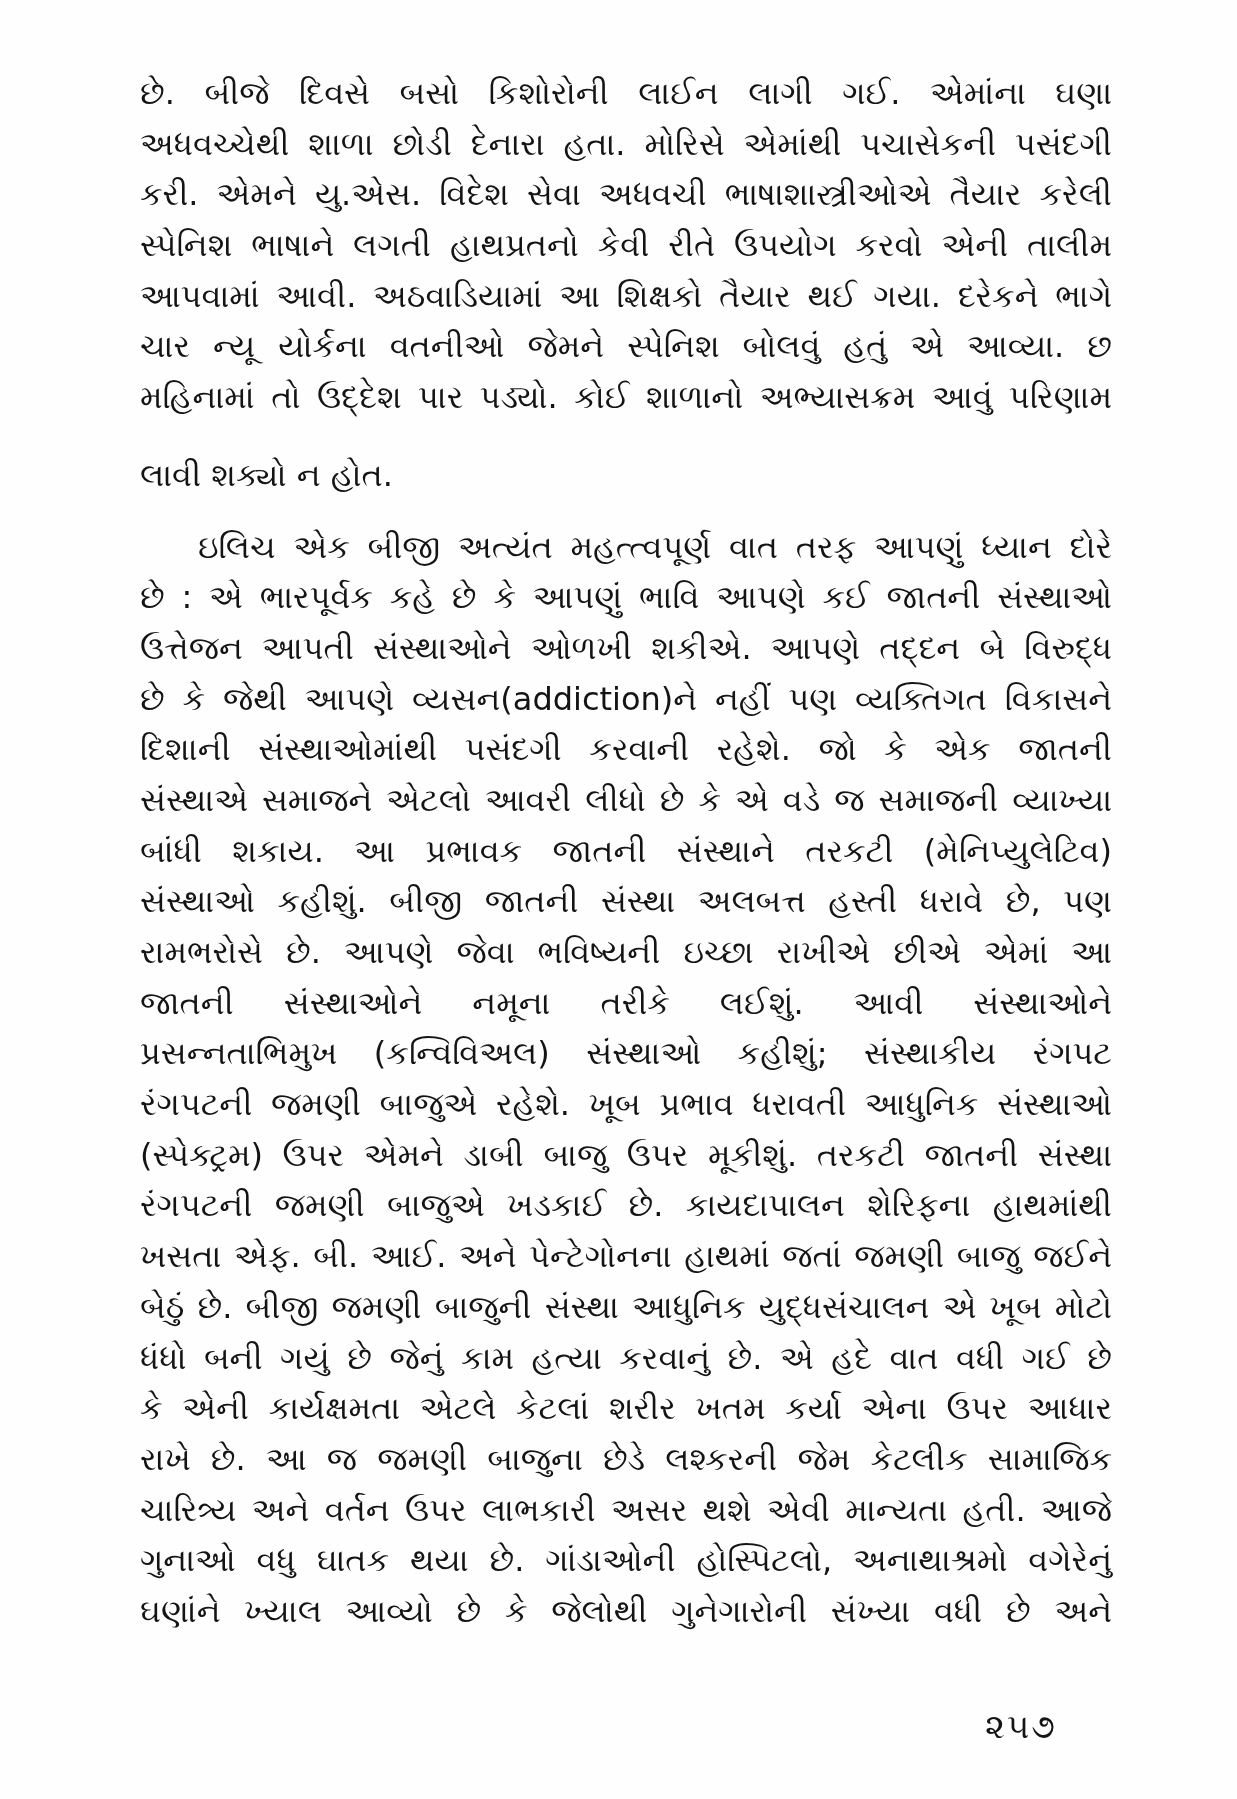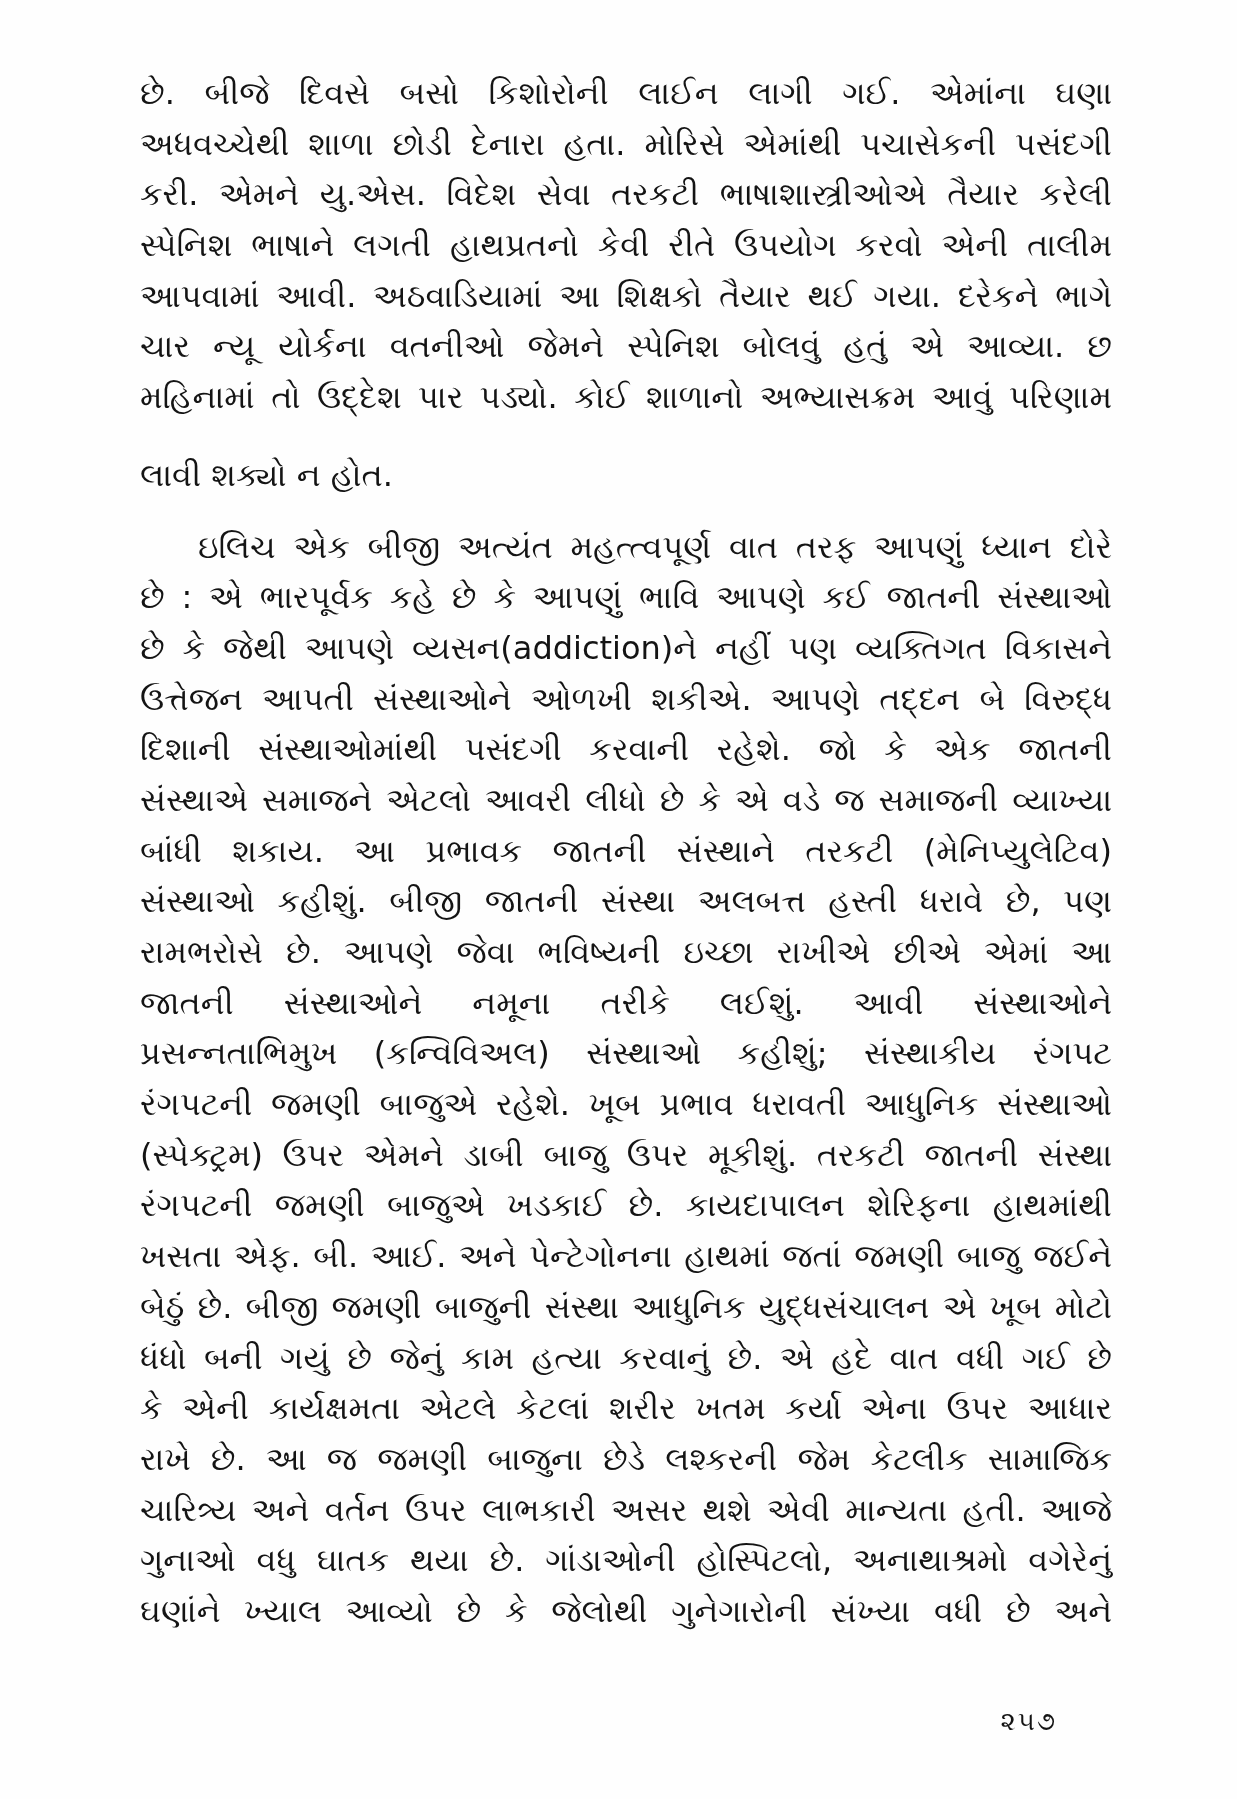--- a/index.html
+++ b/index.html
@@ -37,42 +37,42 @@
     margin-top: 27px;
   }
   .line.para-start {
     text-indent: 58px;
     margin-top: 21px;
   }
   .page-number {
     position: absolute;
     top: 1706px;
     right: 180px;
-    font-size: 26px;
+    font-size: 34px;
     color: #141414;
     letter-spacing: 2px;
   }
 </style>
 </head>
 <body>
 
 <div class="page">
   <div class="text-block">
     <div class="line">છે. બીજે દિવસે બસો કિશોરોની લાઈન લાગી ગઈ. એમાંના ઘણા</div>
     <div class="line">અધવચ્ચેથી શાળા છોડી દેનારા હતા. મોરિસે એમાંથી પચાસેકની પસંદગી</div>
-    <div class="line">કરી. એમને યુ.એસ. વિદેશ સેવા તરકટી ભાષાશાસ્ત્રીઓએ તૈયાર કરેલી</div>
+    <div class="line">કરી. એમને યુ.એસ. વિદેશ સેવા અધવચી ભાષાશાસ્ત્રીઓએ તૈયાર કરેલી</div>
     <div class="line">સ્પેનિશ ભાષાને લગતી હાથપ્રતનો કેવી રીતે ઉપયોગ કરવો એની તાલીમ</div>
     <div class="line">આપવામાં આવી. અઠવાડિયામાં આ શિક્ષકો તૈયાર થઈ ગયા. દરેકને ભાગે</div>
     <div class="line">ચાર ન્યૂ યોર્કના વતનીઓ જેમને સ્પેનિશ બોલવું હતું એ આવ્યા. છ</div>
     <div class="line">મહિનામાં તો ઉદ્દેશ પાર પડ્યો. કોઈ શાળાનો અભ્યાસક્રમ આવું પરિણામ</div>
     <div class="line para-end">લાવી શક્યો ન હોત.</div>
     <div class="line para-start">ઇલિચ એક બીજી અત્યંત મહત્ત્વપૂર્ણ વાત તરફ આપણું ધ્યાન દોરે</div>
     <div class="line">છે : એ ભારપૂર્વક કહે છે કે આપણું ભાવિ આપણે કઈ જાતની સંસ્થાઓ</div>
+    <div class="line">ઉત્તેજન આપતી સંસ્થાઓને ઓળખી શકીએ. આપણે તદ્દન બે વિરુદ્ધ</div>
     <div class="line">છે કે જેથી આપણે વ્યસન(addiction)ને નહીં પણ વ્યક્તિગત વિકાસને</div>
-    <div class="line">ઉત્તેજન આપતી સંસ્થાઓને ઓળખી શકીએ. આપણે તદ્દન બે વિરુદ્ધ</div>
     <div class="line">દિશાની સંસ્થાઓમાંથી પસંદગી કરવાની રહેશે. જો કે એક જાતની</div>
     <div class="line">સંસ્થાએ સમાજને એટલો આવરી લીધો છે કે એ વડે જ સમાજની વ્યાખ્યા</div>
     <div class="line">બાંધી શકાય. આ પ્રભાવક જાતની સંસ્થાને તરકટી (મેનિપ્યુલેટિવ)</div>
     <div class="line">સંસ્થાઓ કહીશું. બીજી જાતની સંસ્થા અલબત્ત હસ્તી ધરાવે છે, પણ</div>
     <div class="line">રામભરોસે છે. આપણે જેવા ભવિષ્યની ઇચ્છા રાખીએ છીએ એમાં આ</div>
     <div class="line">જાતની સંસ્થાઓને નમૂના તરીકે લઈશું. આવી સંસ્થાઓને</div>
     <div class="line">પ્રસન્નતાભિમુખ (કન્વિવિઅલ) સંસ્થાઓ કહીશું; સંસ્થાકીય રંગપટ</div>
     <div class="line">રંગપટની જમણી બાજુએ રહેશે. ખૂબ પ્રભાવ ધરાવતી આધુનિક સંસ્થાઓ</div>
     <div class="line">(સ્પેક્ટ્રમ) ઉપર એમને ડાબી બાજુ ઉપર મૂકીશું. તરકટી જાતની સંસ્થા</div>
     <div class="line">રંગપટની જમણી બાજુએ ખડકાઈ છે. કાયદાપાલન શેરિફના હાથમાંથી</div>

